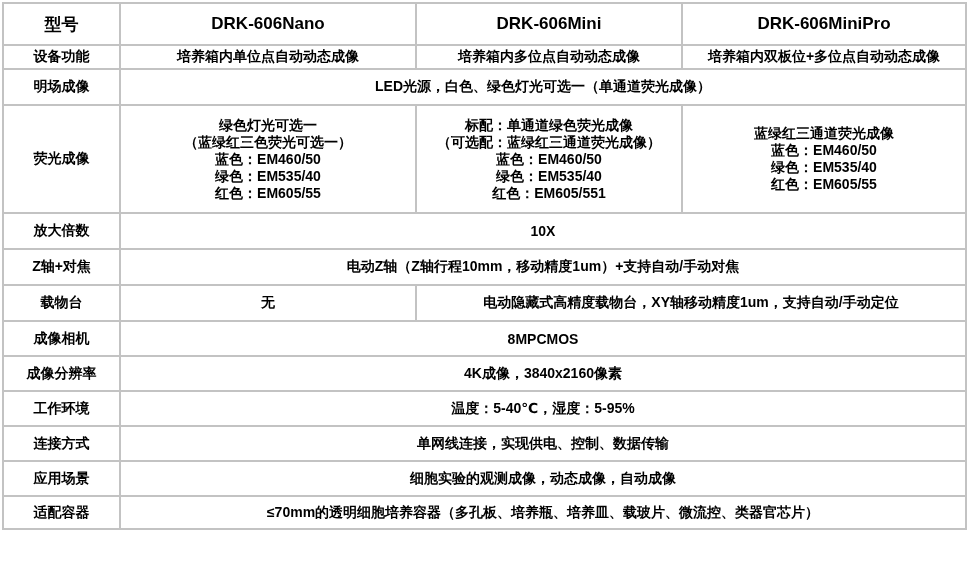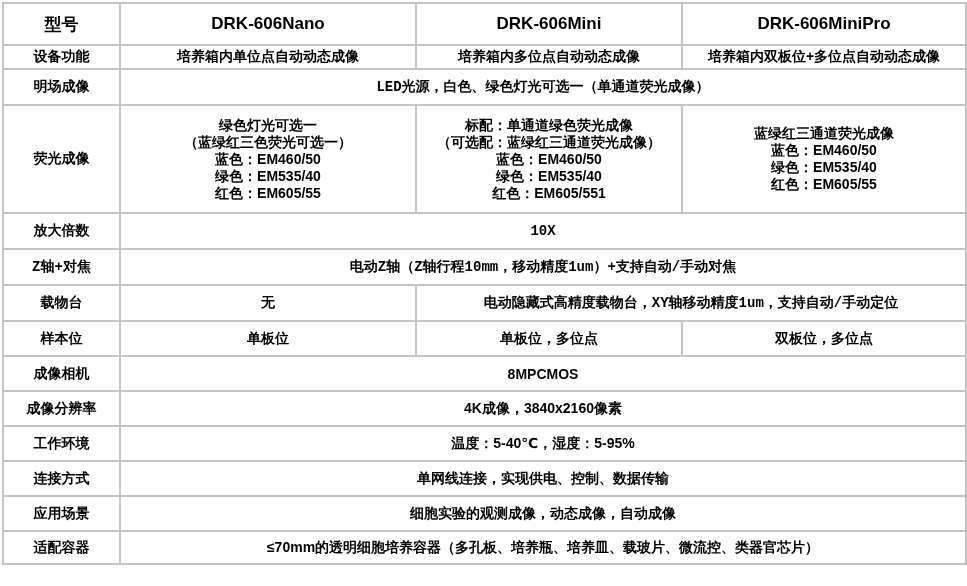--- a/index.html
+++ b/index.html
@@ -32,21 +32,21 @@
   .spec-table td.row-label {
     font-size: 14px;
   }
   .fluor-cell {
     font-size: 12.5px;
     line-height: 17px;
   }
   .fluor-cell div { white-space: nowrap; }
   tr.h-header  { height: 42px; }
   tr.h-38      { height: 20px; }
-  tr.h-36      { height: 36px; font-family: Liberation Mono, monospace; }
+  tr.h-36      { height: 36px; }
   tr.h-fluor   { height: 108px; }
   tr.h-35      { height: 35px; }
   tr.h-last    { height: 33px; }
 </style>
 </head>
 <body>
 
 <table class="spec-table">
   <colgroup>
     <col style="width:117px">
@@ -108,26 +108,20 @@
     <td class="row-label">Z轴+对焦</td>
     <td colspan="3">电动Z轴（Z轴行程10mm，移动精度1um）+支持自动/手动对焦</td>
   </tr>
 
   <tr class="h-36">
     <td class="row-label">载物台</td>
     <td>无</td>
     <td colspan="2">电动隐藏式高精度载物台，XY轴移动精度1um，支持自动/手动定位</td>
   </tr>
 
-  <tr class="h-35">
-    <td class="row-label">样本位</td>
-    <td>单板位</td>
-    <td>单板位，多位点</td>
-    <td>双板位，多位点</td>
-  </tr>
 
   <tr class="h-35">
     <td class="row-label">成像相机</td>
     <td colspan="3">8MPCMOS</td>
   </tr>
 
   <tr class="h-35">
     <td class="row-label">成像分辨率</td>
     <td colspan="3">4K成像，3840x2160像素</td>
   </tr>

